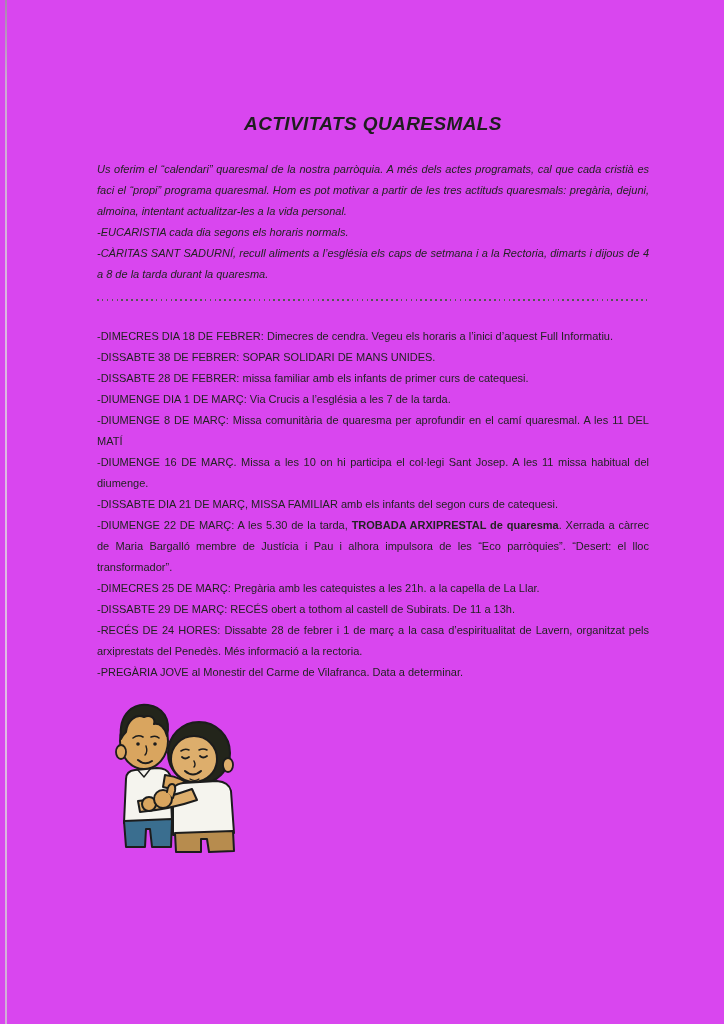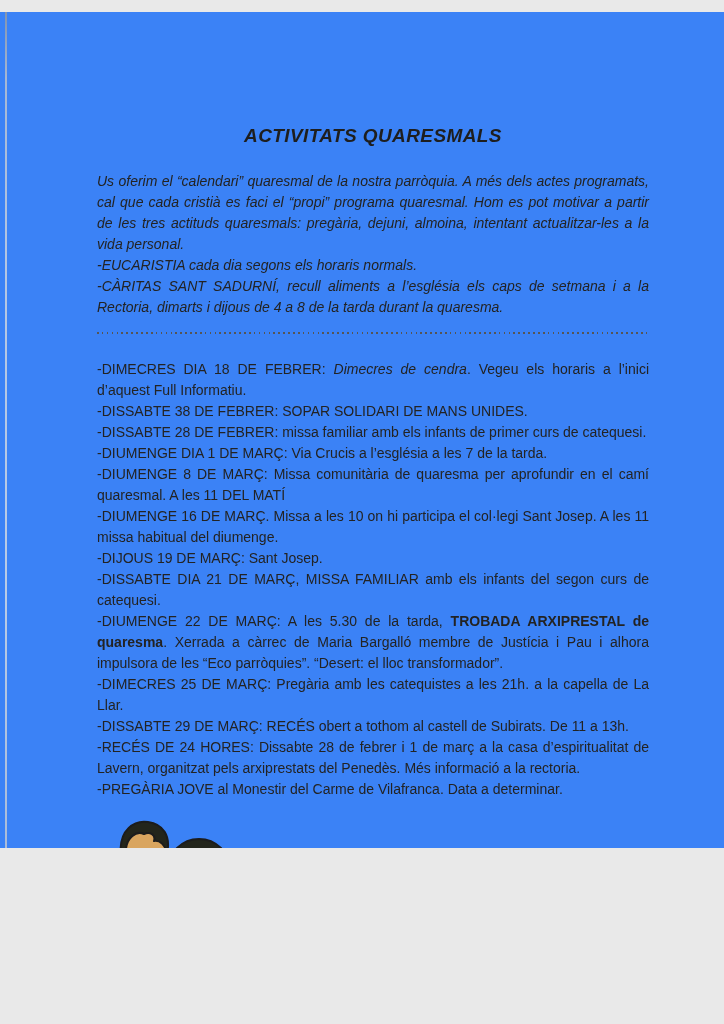--- a/index.html
+++ b/index.html
@@ -1,20 +1,20 @@
 <!DOCTYPE html>
 <html lang="ca" style="--skin: #d9a55f; --skin2: #ddae6c; --hair: #23251b; --shirt: #f5f4ee; --jeans: #3a6e8f; --khaki: #b78c4e; --outline: #1c1c1c;"><head>
 <meta charset="utf-8">
 <style>
   html,body{margin:0;padding:0;background:#e9e9e9;}
   .sheet{
     position:relative;
-    width:724px;height:836px;
-    margin:12px auto;
-    background:#3b82f6;
+    width:724px;height:1024px;
+    margin:0 auto;
+    background:#d946ef;
     overflow:hidden;
     font-family:"Liberation Sans", sans-serif;
     color:#232323;
   }
   .scan-line{
     position:absolute;left:5px;top:0;bottom:0;width:1.5px;
     background:linear-gradient(#9a9a9a 0%, #c9c9c9 8%, #dcdcdc 30%, #e3e3e1 70%, #cfcfcf 100%);
     opacity:.75;
   }
   .content{
@@ -23,38 +23,38 @@
   .title{
     margin:113px 0 0 0;
     font-size:19px;
     font-weight:bold;
     font-style:italic;
     text-align:center;
     letter-spacing:.4px;
     color:#1e1e1e;
   }
   .intro, .note, .event{
-    font-size:14px;
+    font-size:11px;
     line-height:21px;
     text-align:justify;
     margin:0;
   }
   .intro{margin-top:24px;}
   .intro, .note{font-style:italic;}
   .divider{
     margin-top:13px;
     height:3px;
     background:repeating-linear-gradient(90deg,#555 0 1.6px, transparent 1.6px 4.9px);
     background-position:0 1px;
     background-size:100% 2px;
     background-repeat:repeat-x;
   }
   .events{margin-top:25px;}
   .b{font-weight:bold;}
-  .i{font-style:italic;}
+  .i{}
   .illustration{
     margin-top:16px;
     margin-left:-4px;
     width:150px;height:160px;
     display:block;
   }
   .illustration path,.illustration ellipse,.illustration circle{
     stroke-linecap:round;stroke-linejoin:round;
   }
 </style>
@@ -76,21 +76,20 @@
 
     <div class="divider"></div>
 
     <div class="events">
         <p class="event"><span>-DIMECRES DIA 18 DE FEBRER: </span><span class="i">Dimecres de cendra</span><span>. Vegeu els horaris a l’inici d’aquest Full Informatiu.</span></p>
         <p class="event"><span>-DISSABTE 38 DE FEBRER: SOPAR SOLIDARI DE MANS UNIDES.</span></p>
         <p class="event"><span>-DISSABTE 28 DE FEBRER: missa familiar amb els infants de primer curs de catequesi.</span></p>
         <p class="event"><span>-DIUMENGE DIA 1 DE MARÇ: Via Crucis a l’església a les 7 de la tarda.</span></p>
         <p class="event"><span>-DIUMENGE 8 DE MARÇ: Missa comunitària de quaresma per aprofundir en el camí quaresmal. A les 11 DEL MATÍ</span></p>
         <p class="event"><span>-DIUMENGE 16 DE MARÇ. Missa a les 10 on hi participa el col·legi Sant Josep. A les 11 missa habitual del diumenge.</span></p>
-        <p class="event"><span>-DIJOUS 19 DE MARÇ: Sant Josep.</span></p>
         <p class="event"><span>-DISSABTE DIA 21 DE MARÇ, MISSA FAMILIAR amb els infants del segon curs de catequesi.</span></p>
         <p class="event"><span>-DIUMENGE 22 DE MARÇ: A les 5.30 de la tarda, </span><span class="b">TROBADA ARXIPRESTAL de quaresma</span><span>. Xerrada a càrrec de Maria Bargalló membre de Justícia i Pau i alhora impulsora de les “Eco parròquies”. “Desert: el lloc transformador”.</span></p>
         <p class="event"><span>-DIMECRES 25 DE MARÇ: Pregària amb les catequistes a les 21h. a la capella de La Llar.</span></p>
         <p class="event"><span>-DISSABTE 29 DE MARÇ: RECÉS  obert a tothom al castell de Subirats. De 11 a 13h.</span></p>
         <p class="event"><span>-RECÉS DE 24 HORES: Dissabte 28 de febrer i 1 de març a la casa d’espiritualitat de Lavern, organitzat pels arxiprestats del Penedès. Més informació a la rectoria.</span></p>
         <p class="event"><span>-PREGÀRIA JOVE al Monestir del Carme de Vilafranca. Data a determinar.</span></p>
       </div>
 
     <svg class="illustration" viewBox="0 0 150 160" role="img" aria-label="Dibuix de dos nois abraçant-se">
 

